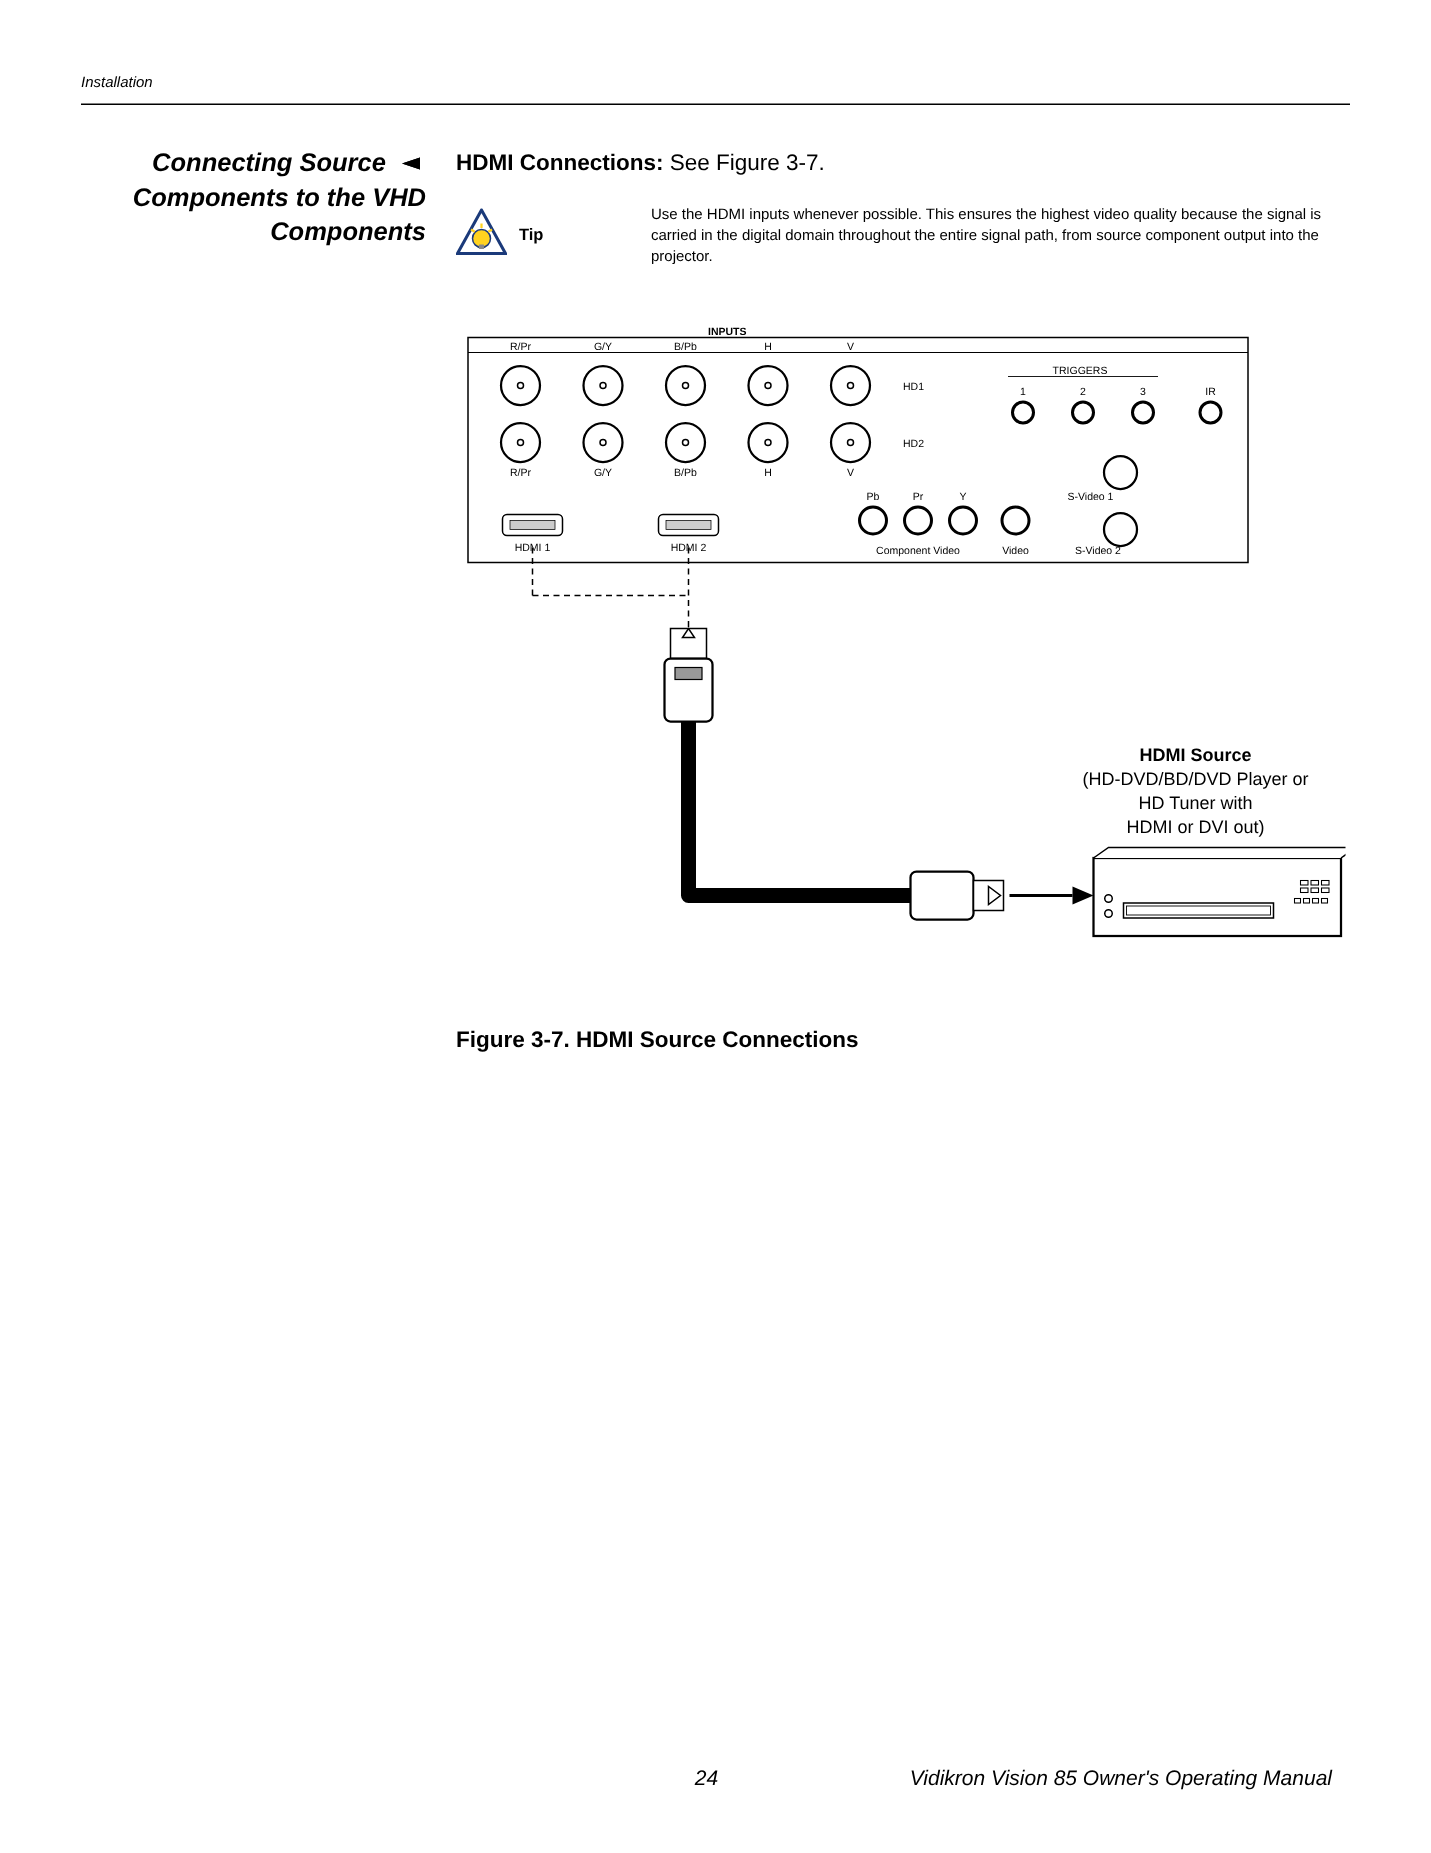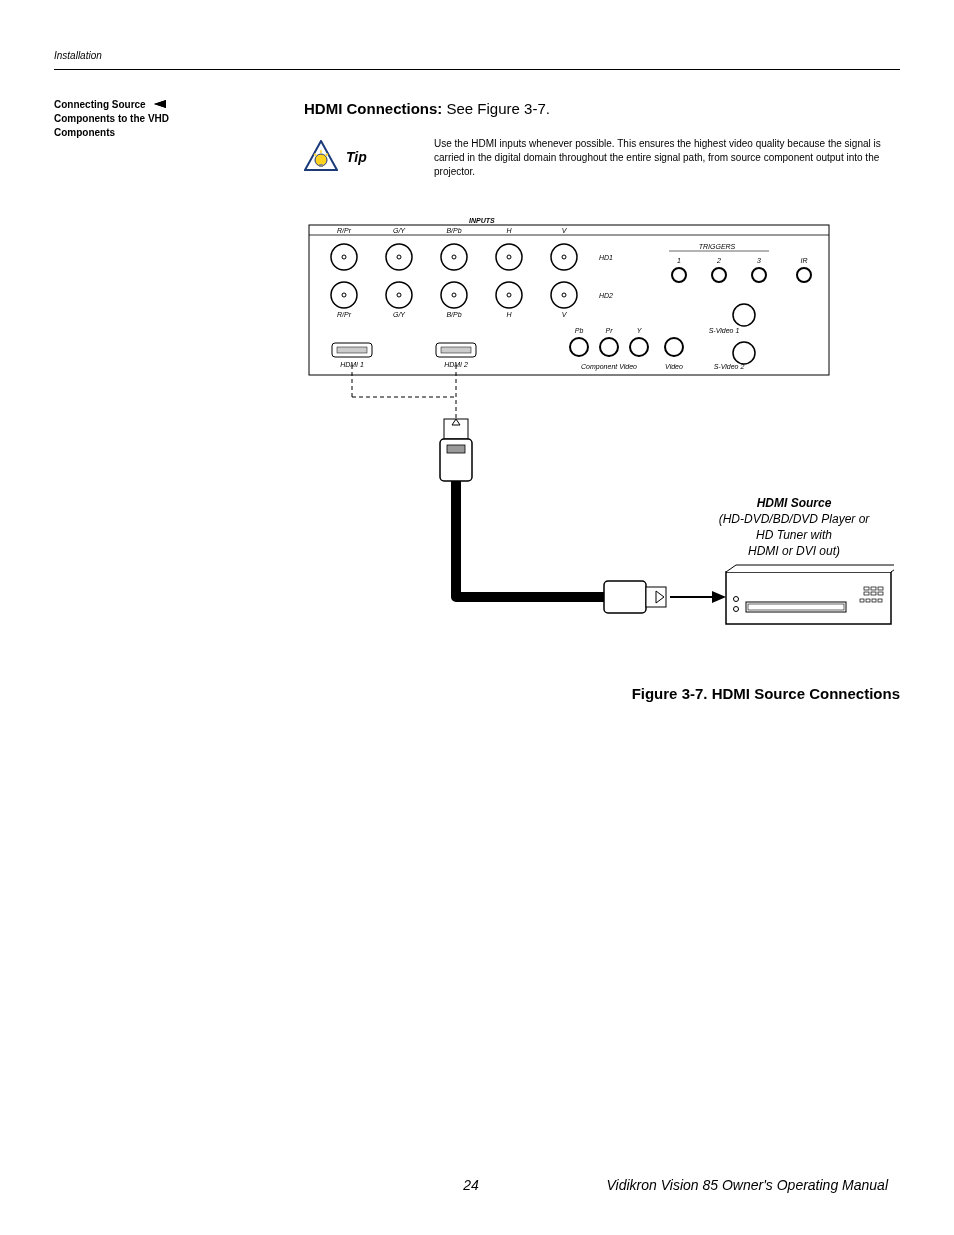--- a/index.html
+++ b/index.html
@@ -22,23 +22,25 @@
     border: none;
     border-top: 1.2px solid #000;
     margin-bottom: 28px;
   }
   .content-row {
     display: flex;
     align-items: flex-start;
   }
   .sidebar {
     width: 238px;
+    text-align: right;
     padding-right: 8px;
+    font-style: italic;
     font-weight: 700;
-    font-size: 10px;
+    font-size: 17px;
     line-height: 1.35;
   }
   .sidebar-arrow {
     display: inline-block;
     vertical-align: middle;
     margin-left: 6px;
   }
   .main-col {
     flex: 1;
     padding-left: 12px;
@@ -51,41 +53,38 @@
     align-items: center;
     margin: 18px 0 28px 0;
   }
   .tip-icon-wrap {
     display: flex;
     align-items: center;
     width: 130px;
     gap: 8px;
   }
   .tip-label {
-    font-style: italic;
     font-weight: 700;
-    font-size: 14px;
+    font-size: 11px;
   }
   .tip-text {
     flex: 1;
     font-size: 10px;
     line-height: 1.4;
   }
   .figure-wrap {
     margin-top: 6px;
     width: 100%;
     display: flex;
-    justify-content: flex-start;
-    font-style: italic;
+    justify-content: center;
   }
   .figure-caption {
     font-weight: 700;
     font-size: 15px;
     margin-top: 26px;
-    text-align: right;
   }
   .footer {
     position: absolute;
     bottom: 42px;
     left: 54px;
     right: 66px;
     display: flex;
     justify-content: space-between;
     align-items: baseline;
     font-size: 14px;

